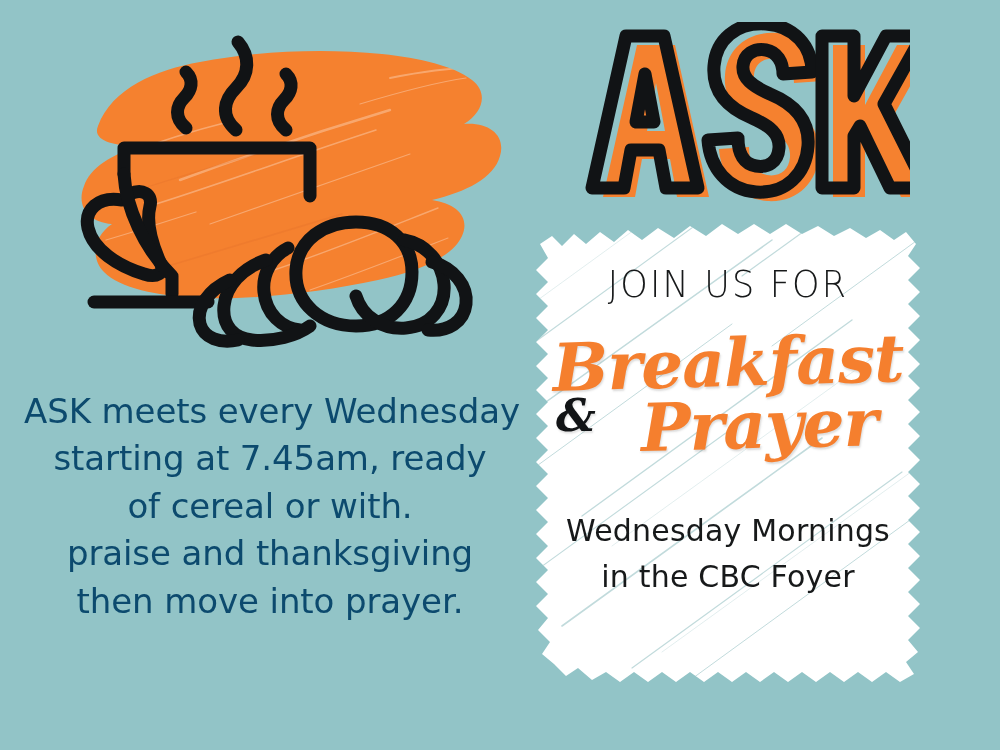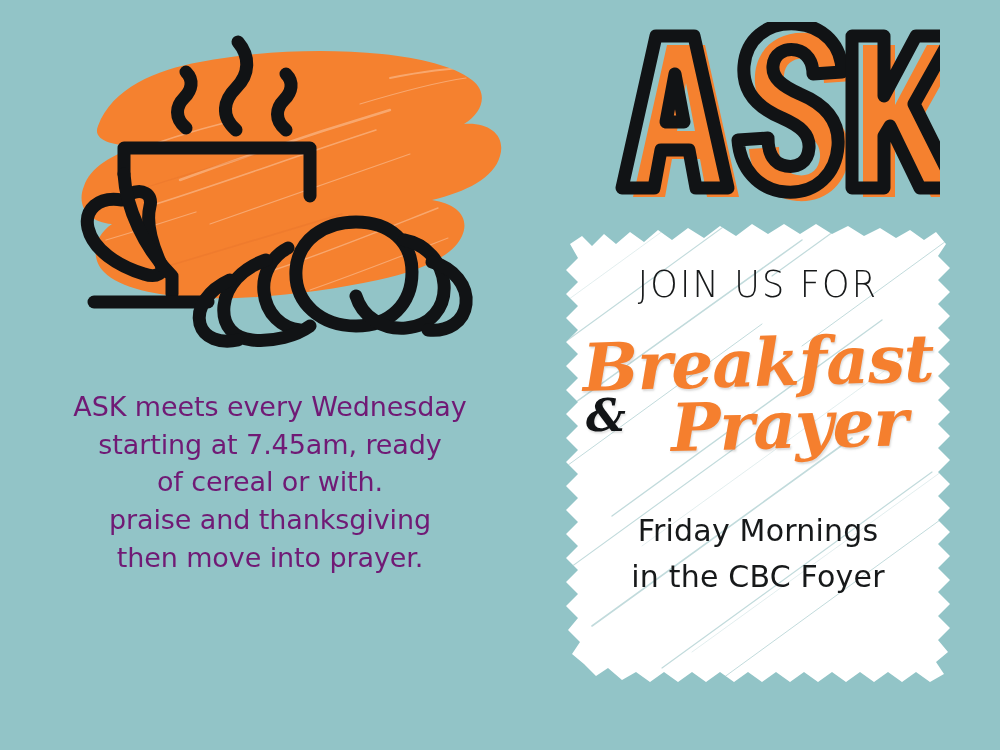--- a/index.html
+++ b/index.html
@@ -44,31 +44,31 @@
     height: 100%;
   }
 
   #left-text {
     position: absolute;
     left: 24px;
     top: 388px;
     width: 492px;
     text-align: center;
     font-family: "DejaVu Sans", "Liberation Sans", sans-serif;
-    font-size: 27px;
+    font-size: 34px;
     line-height: 1.395;
-    color: #701a75;
+    color: #0c4a6e;
     letter-spacing: -0.1px;
   }
   #left-text .ln { display: block; white-space: nowrap; }
 
   
   #right-col {
     position: absolute;
-    left: 540px;
+    left: 510px;
     top: 0;
     width: 460px;
     height: 535px;
   }
 
   
   #ask-logo {
     position: absolute;
     left: 70px;
     top: 22px;
@@ -344,19 +344,19 @@
       <div id="card-content">
         <div class="join-line">JOIN US FOR</div>
 
         <div class="script-wrap">
           <div class="script-break">Breakfast</div>
           <div class="script-amp">&amp;</div>
           <div class="script-pray">Prayer</div>
         </div>
 
         <div class="detail-lines">
-          <span class="ln">Friday Mornings</span>
+          <span class="ln">Wednesday Mornings</span>
           <span class="ln">in the CBC Foyer</span>
         </div>
       </div>
     </div>
   </div>
 </div>
 
 </body></html>

